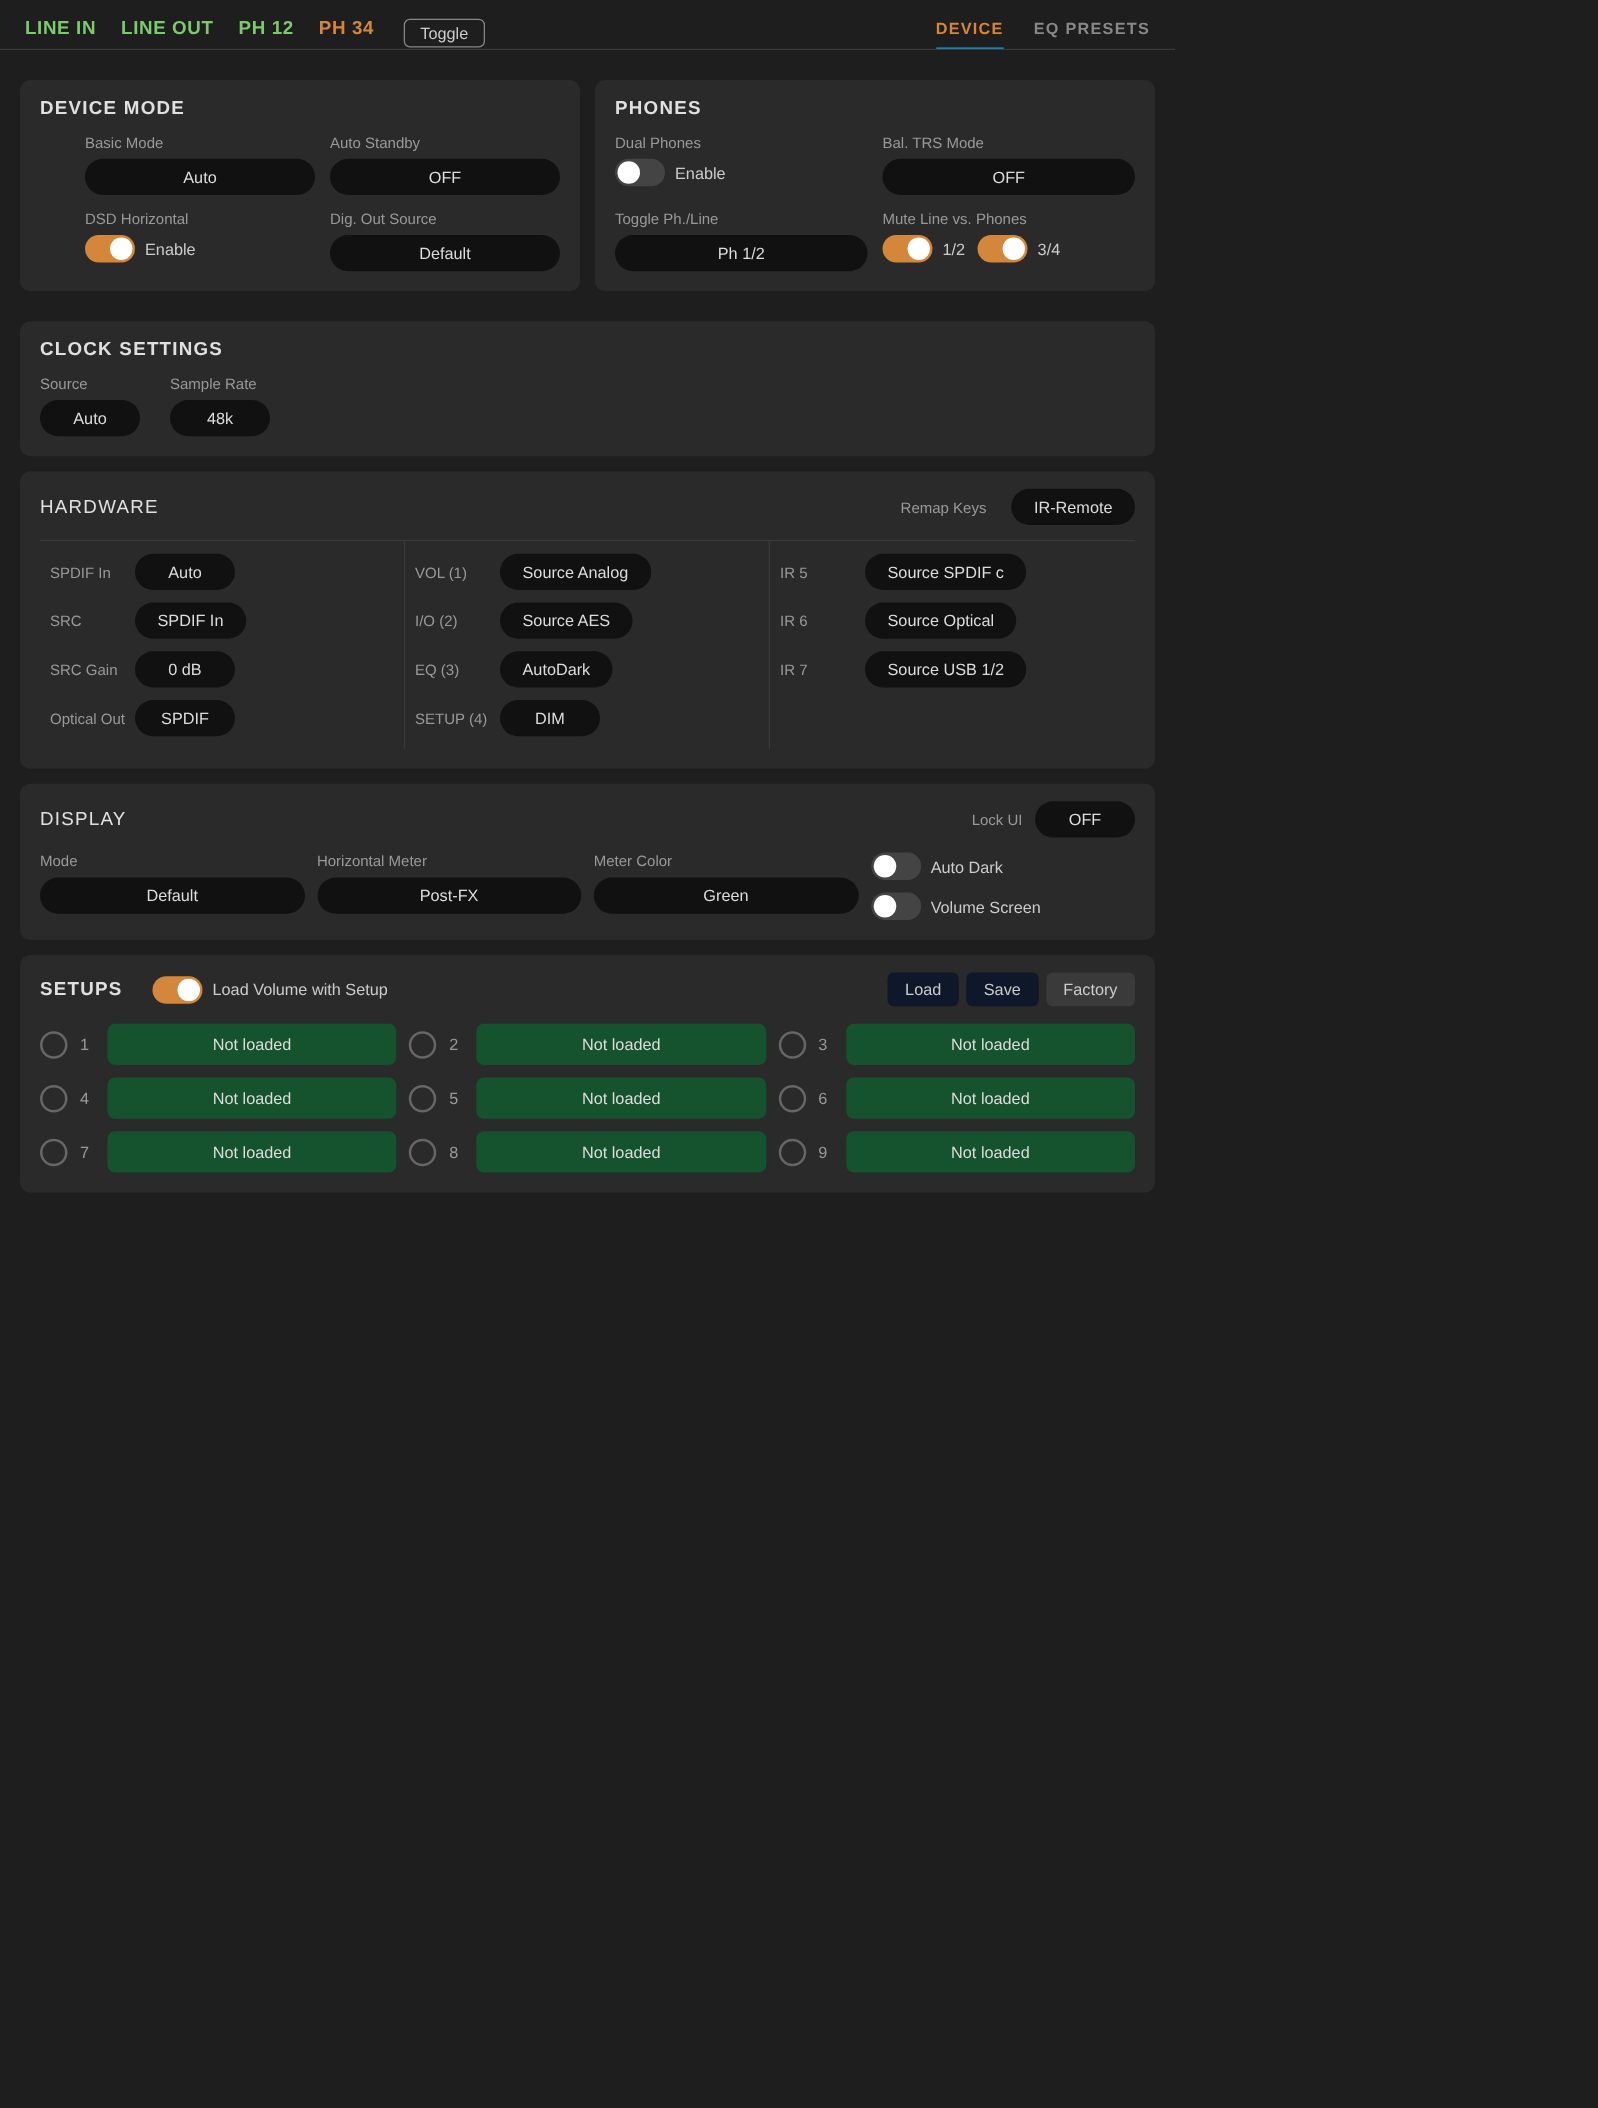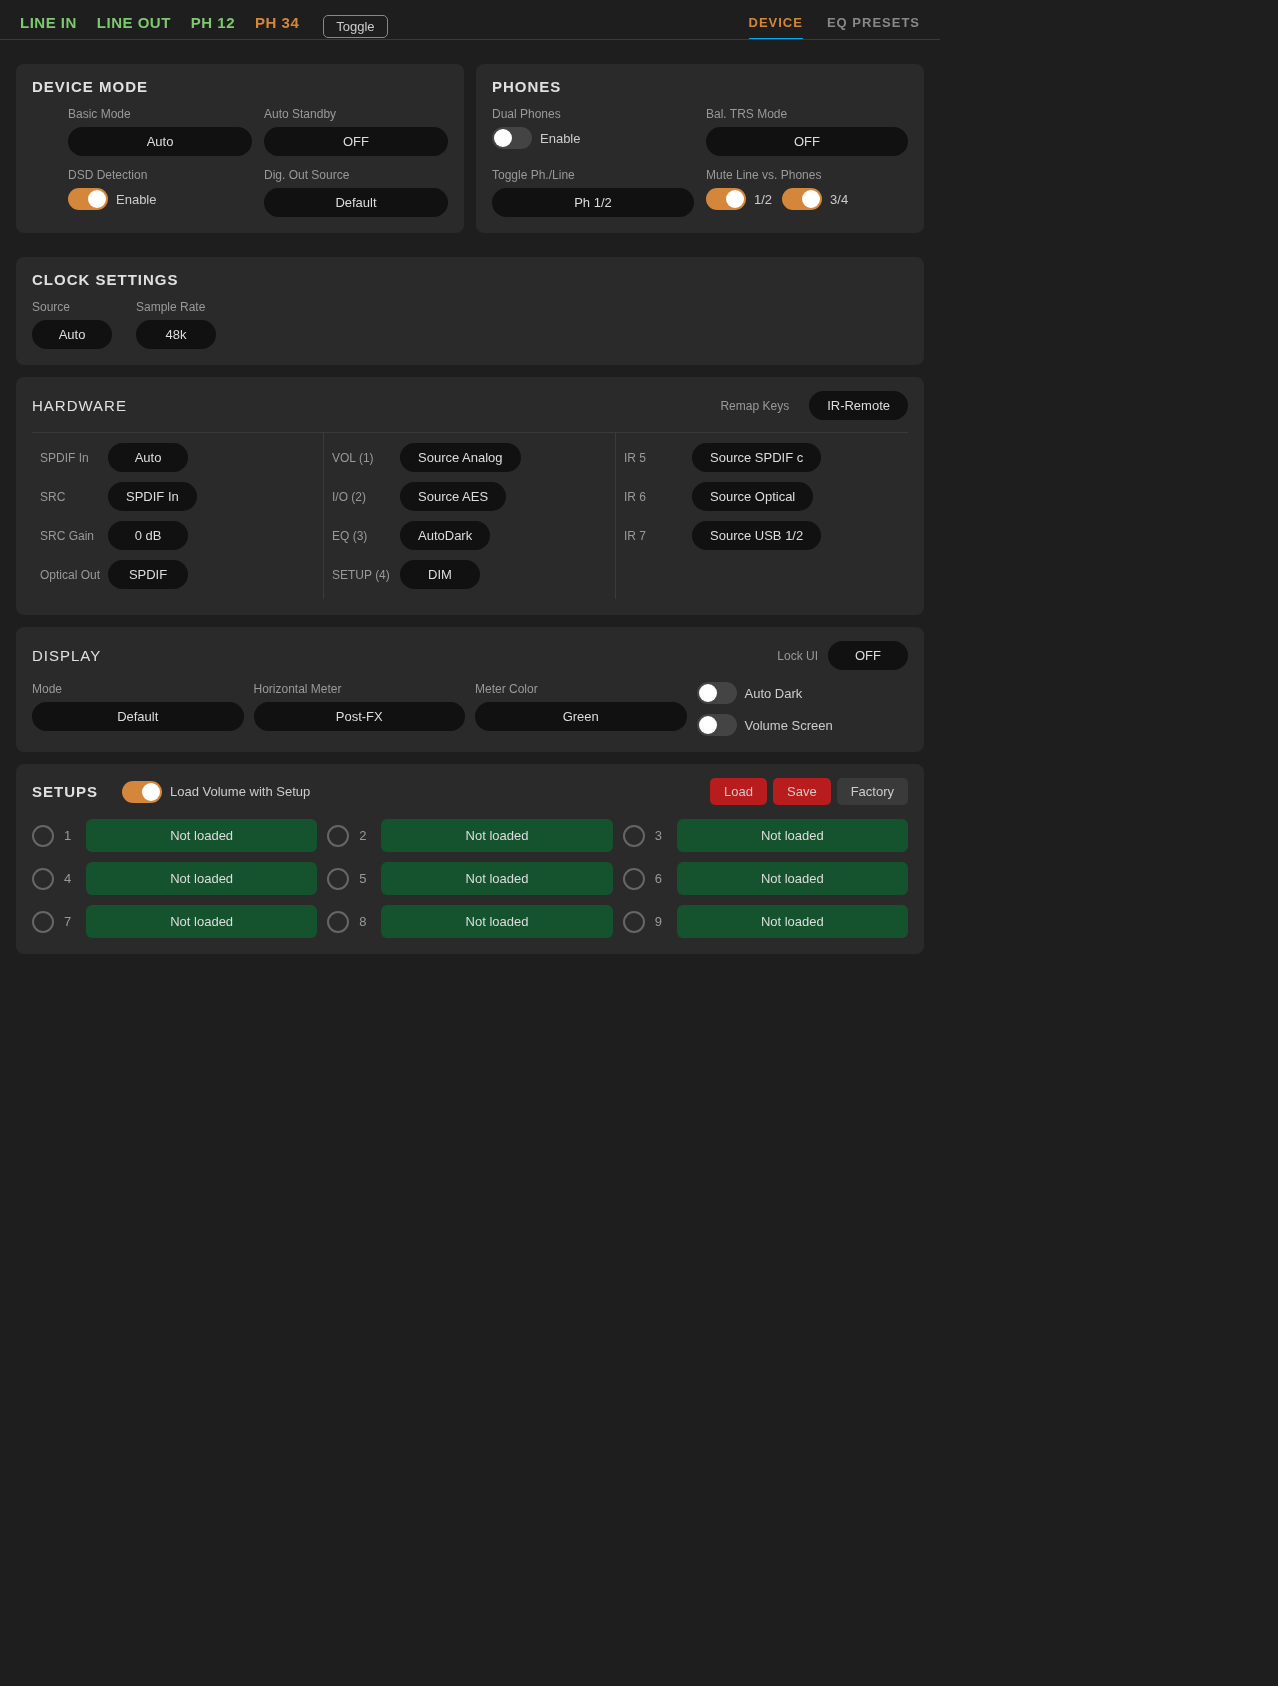--- a/index.html
+++ b/index.html
@@ -246,21 +246,21 @@
       color: #e0e0e0;
       letter-spacing: 1px;
       text-transform: uppercase;
     }
     .setups-btns {
       margin-left: auto;
       display: flex;
       gap: 6px;
     }
     .setup-action-btn {
-      background: #b91c1c;
+      background: #0f172a;
       color: #ccc;
       border: none;
       border-radius: 5px;
       padding: 6px 14px;
       font-size: 13px;
       cursor: pointer;
     }
     .setup-action-btn.factory { background: #3a3a3a; }
 
     .setups-grid {
@@ -322,21 +322,21 @@
       <div style="display:grid; grid-template-columns:1fr 1fr; gap:12px;margin-left:36px;">
         <div class="field-group">
           <span class="field-label">Basic Mode</span>
           <button class="black-btn">Auto</button>
         </div>
         <div class="field-group">
           <span class="field-label">Auto Standby</span>
           <button class="black-btn">OFF</button>
         </div>
         <div class="field-group">
-          <span class="field-label">DSD Detection</span>
+          <span class="field-label">DSD Horizontal</span>
           <div class="toggle-switch">
             <div class="switch on"></div>
             <span class="switch-label">Enable</span>
           </div>
         </div>
         <div class="field-group">
           <span class="field-label">Dig. Out Source</span>
           <button class="black-btn">Default</button>
         </div>
       </div>

